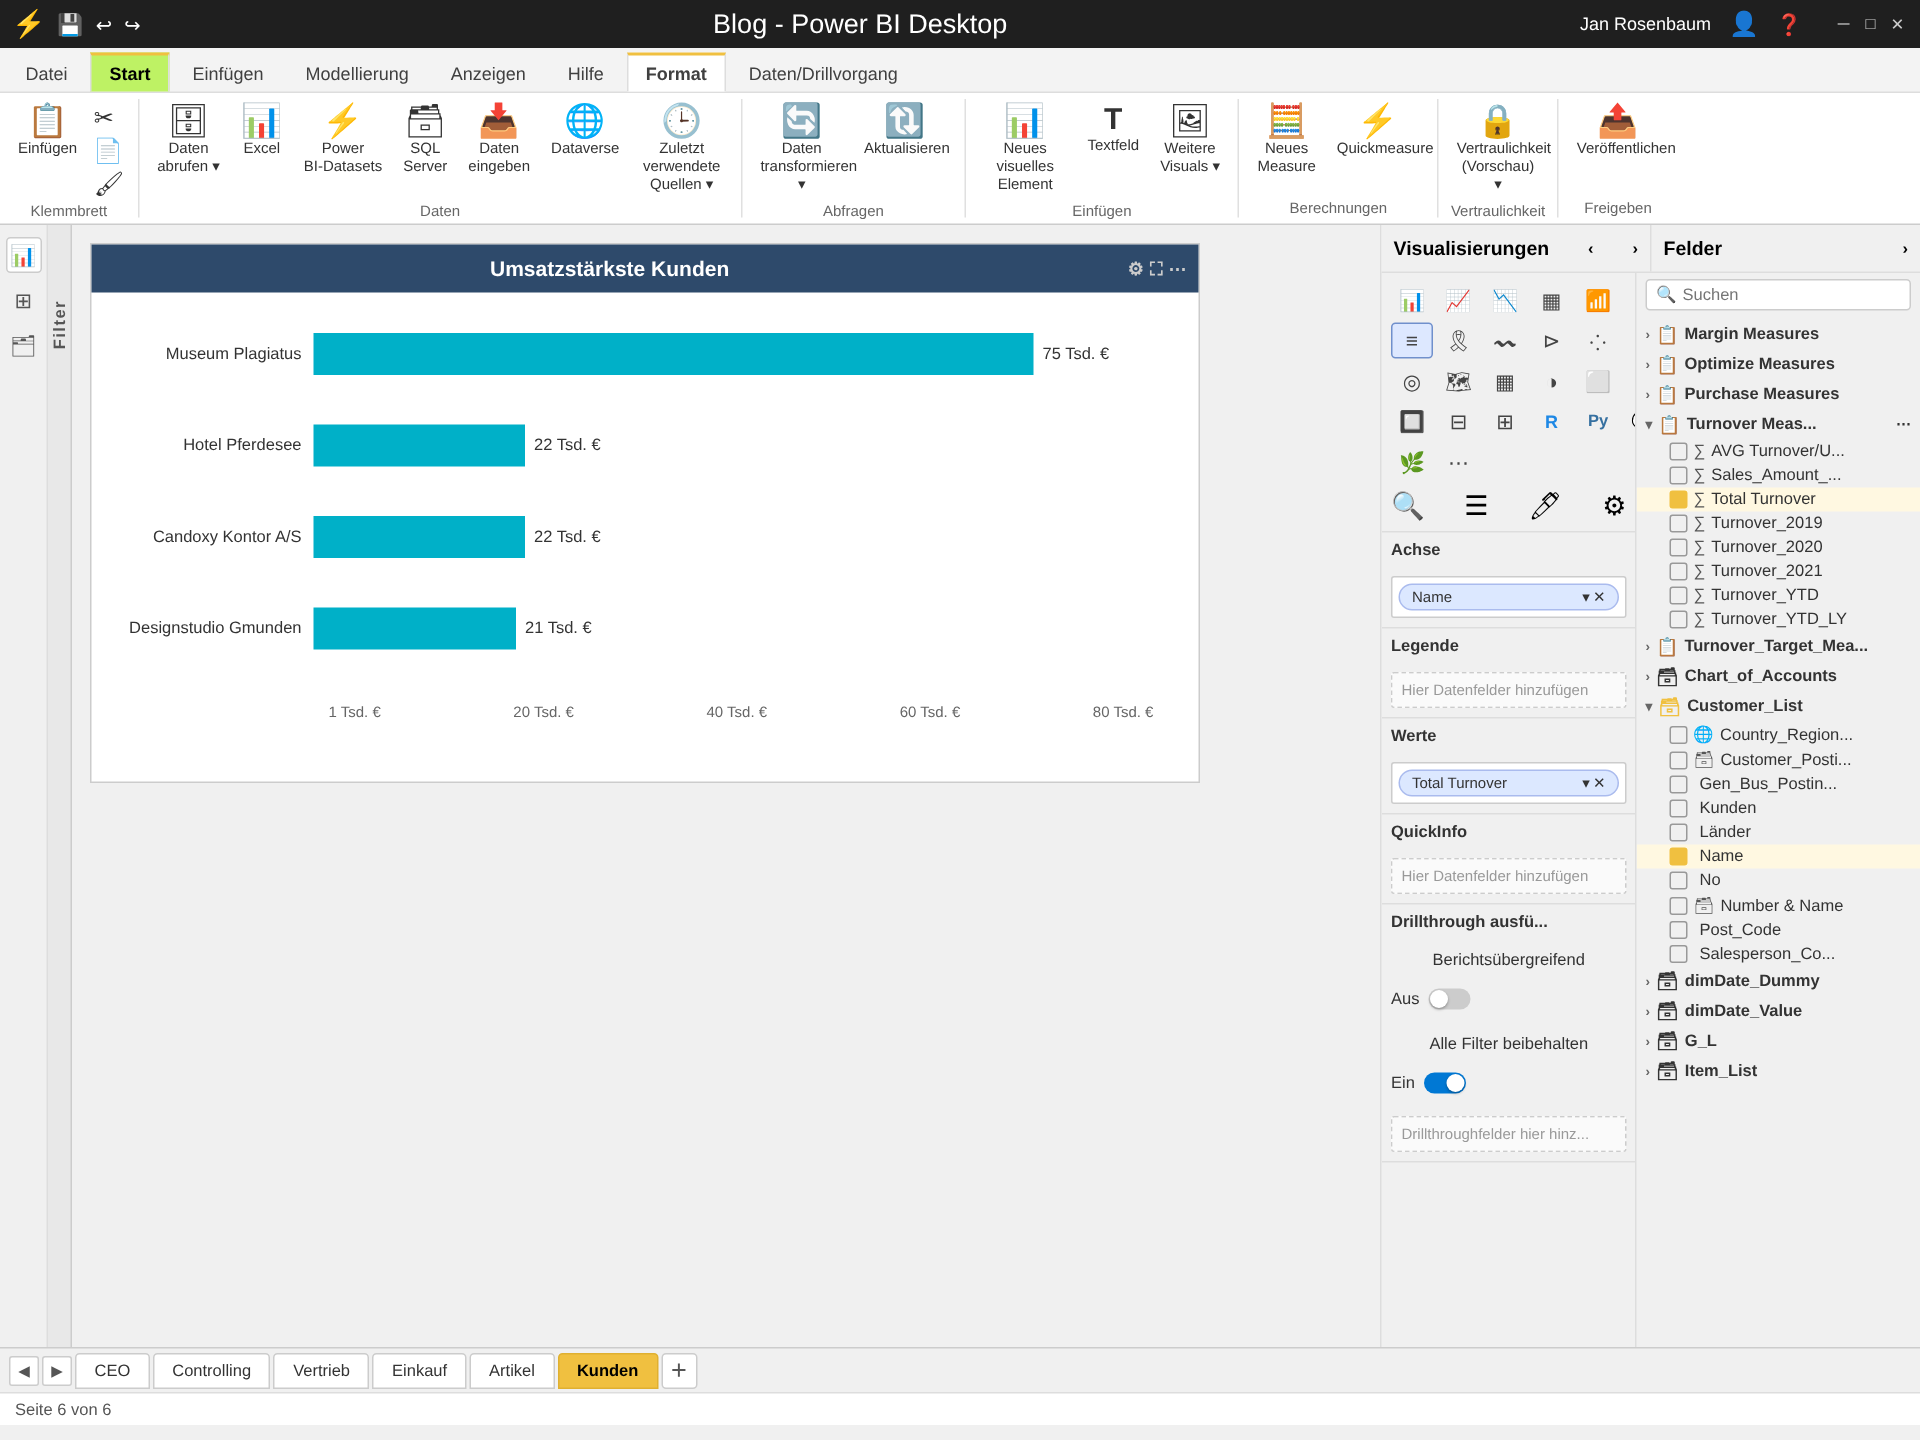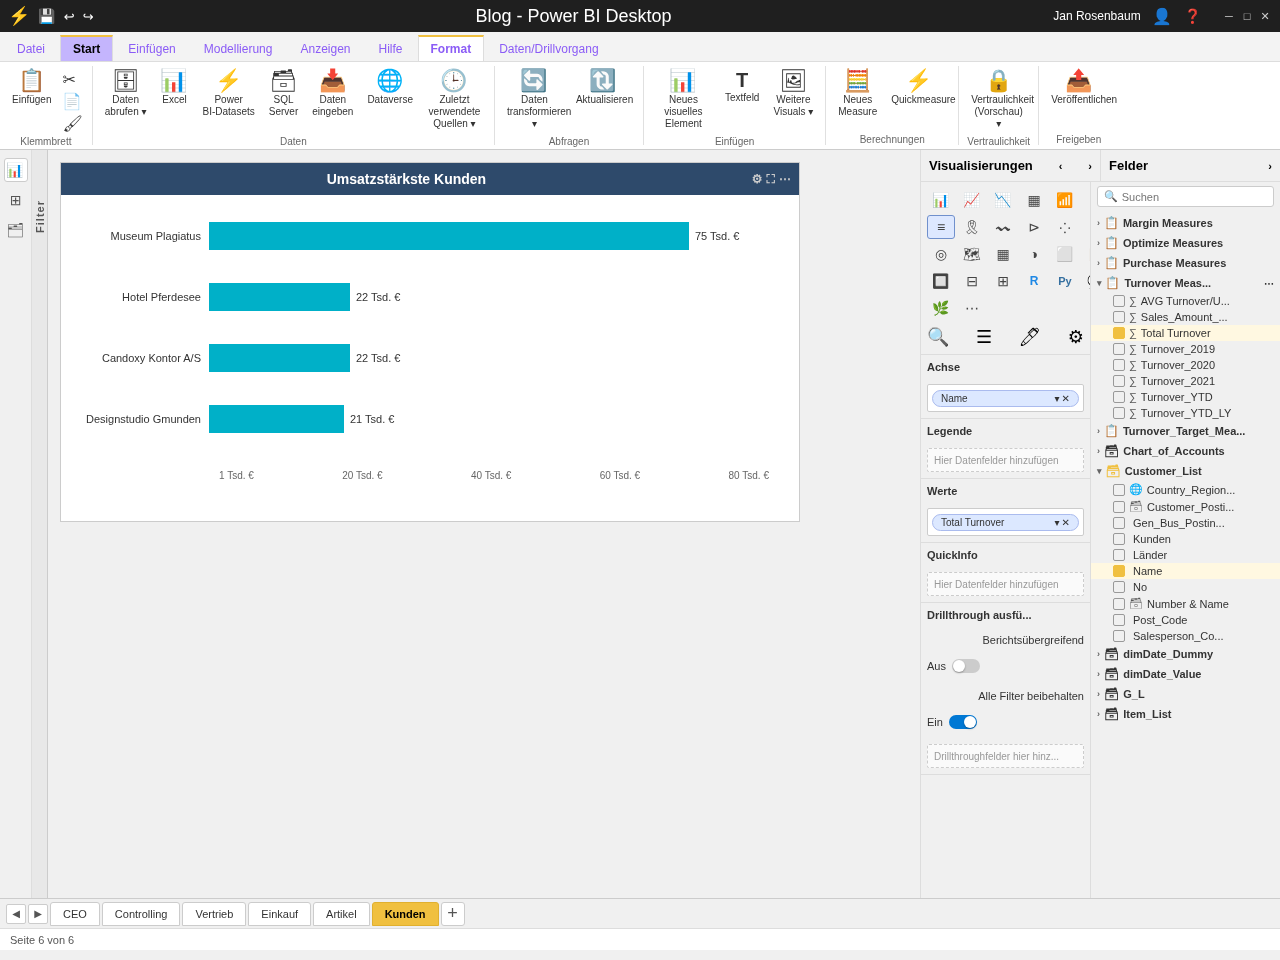--- a/index.html
+++ b/index.html
@@ -31,24 +31,24 @@
       padding-left: 4px;
     }
     .ribbon-tab {
       padding: 5px 12px;
       font-size: 12px;
       cursor: pointer;
       border-top: 1px solid transparent;
       border-left: 1px solid transparent;
       border-right: 1px solid transparent;
       margin-right: 2px;
-      color: #8b5cf6;
+      color: #404040;
     }
     .ribbon-tab.active {
-      background: #c4b5fd;
+      background: #bef264;
       border-top: 2px solid #f0c040;
       border-left: 1px solid #ddd;
       border-right: 1px solid #ddd;
       font-weight: 600;
       color: #000;
     }
     .ribbon-tab.format-tab {
       background: #fff;
       border-top: 2px solid #f0c040;
       border-left: 1px solid #ddd;
@@ -454,21 +454,21 @@
       color: #333;
       display: flex;
       align-items: center;
       gap: 4px;
       width: 100%;
       justify-content: space-between;
     }
     .toggle-row {
       display: flex;
       align-items: center;
-      justify-content: flex-end;
+      justify-content: center;
       padding: 2px 0;
     }
     .toggle-label { font-size: 11px; color: #333; }
     .toggle-track-off {
       width: 28px;
       height: 14px;
       background: #ccc;
       border-radius: 7px;
       position: relative;
       cursor: pointer;

